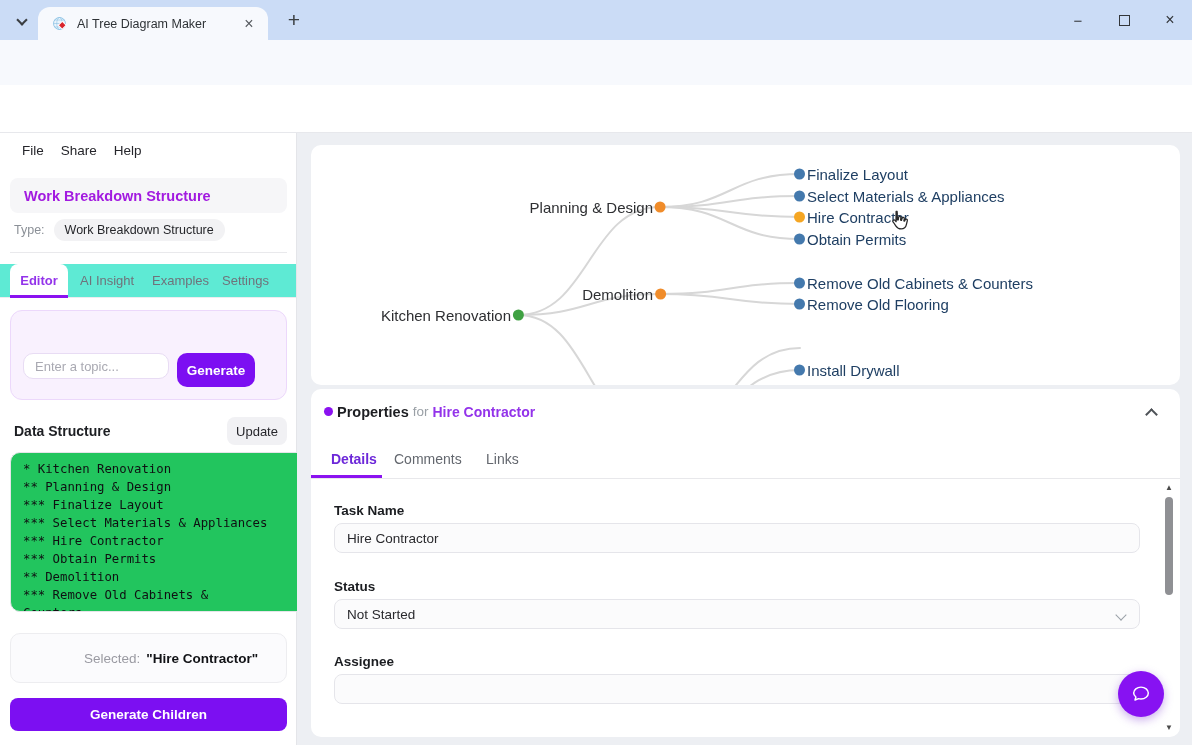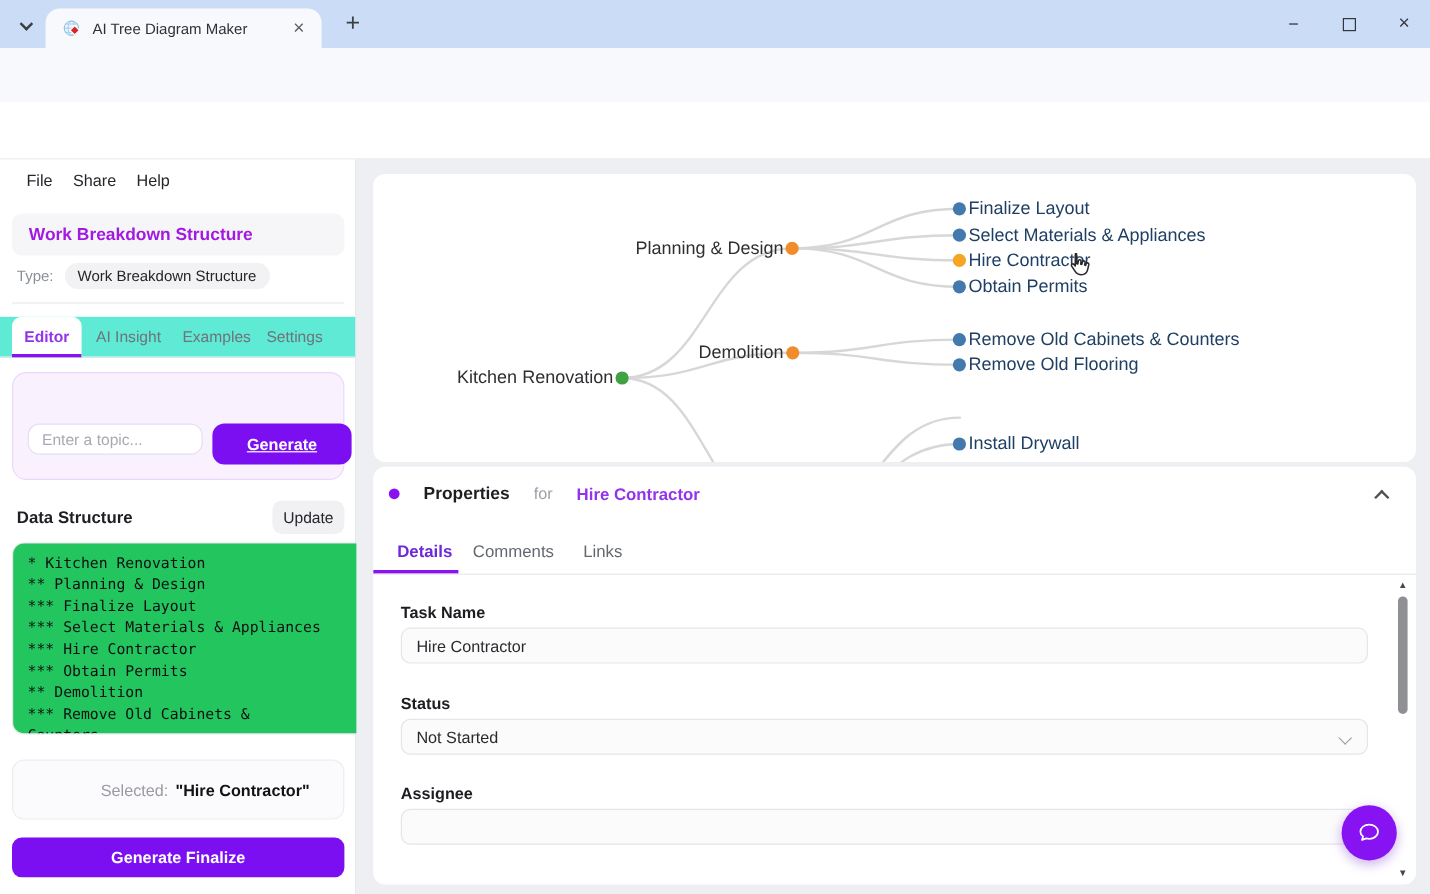--- a/index.html
+++ b/index.html
@@ -53,21 +53,21 @@
   .type-row { position:absolute; left:14px; top:86px; display:flex; align-items:center; font-size:12.5px; color:#8b9097; }
   .type-pill { margin-left:9px; background:#f2f2f4; border-radius:11px; padding:4px 11px; color:#25262a; }
   .sb-divider { position:absolute; left:10px; top:119px; width:277px; border-top:1px solid #e9e9ec; }
   .sb-tabs { position:absolute; left:0; top:131px; width:100%; height:34px; background:#5eead4; border-bottom:1px solid #ececef; }
   .sb-tab { position:absolute; top:0; height:34px; line-height:34px; font-size:13px; color:#6f737b; }
   .sb-tab.active { left:10px; width:58px; text-align:center; background:#fff; border-radius:8px 8px 0 0; color:#9333ea; font-weight:bold; border-bottom:3px solid #8b12f0; }
   .gen-panel { position:absolute; left:10px; top:177px; width:277px; height:90px; background:#f9f1fe; border:1px solid #ecd8fb; border-radius:12px; }
   .gen-title { position:absolute; left:14px; top:14px; font-size:13.5px; font-weight:bold; color:#222328;margin-top:36px; }
   .gen-input { position:absolute; left:12px; top:42px; width:146px; height:18px; background:#fff; border:1px solid #e8dcf4; border-radius:10px; padding:12px 11px; font-size:13px; color:#333; font-family:"Liberation Sans",sans-serif; }
   .gen-input::placeholder { color:#a9a9b2; }
-  .gen-btn { position:absolute; left:166px; top:42px; width:116px; height:34px; background:#7c0ff2; border:none; border-radius:10px; color:#fff; font-size:13.5px; font-weight:bold; font-family:"Liberation Sans",sans-serif;text-decoration:underline; }
+  .gen-btn { position:absolute; left:166px; top:42px; width:78px; height:34px; background:#7c0ff2; border:none; border-radius:10px; color:#fff; font-size:13.5px; font-weight:bold; font-family:"Liberation Sans",sans-serif; }
   .ds-title { position:absolute; left:14px; top:290px; font-size:14px; font-weight:bold; color:#1d1f23; }
   .update-btn { position:absolute; left:227px; top:284px; width:60px; height:28px; background:#f1f1f4; border:none; border-radius:8px; font-size:13px; color:#26262b; font-family:"Liberation Sans",sans-serif; }
   .ds-box { position:absolute; left:10px; top:319px; width:329px; height:160px; background:#22c55e; border:1px solid #e5e5e9; border-radius:10px; overflow:hidden; }
   .ds-text { position:absolute; left:12px; top:7px; width:245px; font-family:"DejaVu Sans Mono","Liberation Mono",monospace; font-size:12.3px; line-height:18px; color:#0f1012; white-space:pre; }
   .scrollbar { position:absolute; width:12px; display:flex; flex-direction:column; align-items:center; }
   .sb-arrow { font-size:8px; color:#4a4a4a; line-height:10px; }
   .sb-thumb { width:8px; background:#8f9094; border-radius:4px; }
   .ds-sb { right:5px; top:4px; bottom:4px; }
   .ds-sb .sb-thumb { margin-top:4px; height:52px; }
   .ds-sb .sb-arrow.down { position:absolute; bottom:0; }
@@ -82,21 +82,21 @@
   .edges { position:absolute; left:0; top:0; }
   .t-node { position:absolute; display:flex; align-items:center; gap:2px; white-space:nowrap; font-size:15px; cursor:pointer;text-align:center; }
   .t-node .dot { width:11px; height:11px; border-radius:50%; flex:none; }
   .t-node.anchor-right { transform:translate(-100%,-50%); }
   .t-node.anchor-left { transform:translateY(-50%); }
   .nt-dark { color:#2e2f32; }
   .nt-blue { color:#1f3f63; }
   .cursor-svg { position:absolute; pointer-events:none; }
 
   .props-panel { position:absolute; left:14px; top:256px; width:869px; height:348px; background:#fff; border-radius:10px; overflow:hidden; }
-  .props-head { position:absolute; left:13px; top:0; height:45px; display:flex; align-items:center; gap:20px; }
+  .props-head { position:absolute; left:13px; top:0; height:45px; display:flex; align-items:center; gap:4px; }
   .props-dot { width:9px; height:9px; border-radius:50%; background:#8b12f0; }
   .props-title { font-size:14.5px; font-weight:bold; color:#1d1e22; }
   .props-for { font-size:13.5px; color:#9aa0a6; }
   .props-target { font-size:14px; font-weight:bold; color:#9333ea; }
   .collapse-chev { position:absolute; left:836px; top:21px; width:9px; height:9px; border:solid #4e5257; border-width:2px 2px 0 0; transform:rotate(-45deg); }
   .p-tab { position:absolute; top:54px; height:32px; line-height:32px; font-size:14px; color:#63676e; }
   .p-tab.active { color:#6d28d9; font-weight:bold; }
   .p-underline { position:absolute; left:0; top:86px; width:71px; height:3px; background:#8b12f0; }
   .p-divider { position:absolute; left:0; top:89px; width:100%; border-top:1px solid #e8e8eb; }
   .field-label { position:absolute; left:23px; font-size:13.5px; font-weight:bold; color:#1b1d21; }
@@ -233,21 +233,21 @@
       <div class="scrollbar ds-sb">
         <span class="sb-arrow">▲</span>
         <span class="sb-thumb"></span>
         <span class="sb-arrow down">▼</span>
       </div>
     </div>
     <div class="sel-box">
       <span class="sel-label">Selected:</span>
       <span class="sel-value">"Hire Contractor"</span>
     </div>
-    <button class="gen-children">Generate Finalize</button>
+    <button class="gen-children">Generate Children</button>
   </div>
 
   <div class="main">
 
     <div class="diagram-panel">
       <svg class="edges" width="869" height="240">
         <g fill="none" stroke="#d7d7d7" stroke-width="2" stroke-linecap="round">
           <path d="M207,170 C278,170 278,62 349,62"></path>
           <path d="M207,170 C278,170 278,149 349,149"></path>
           <path d="M207,170 C278,170 278,292 349,292"></path>

